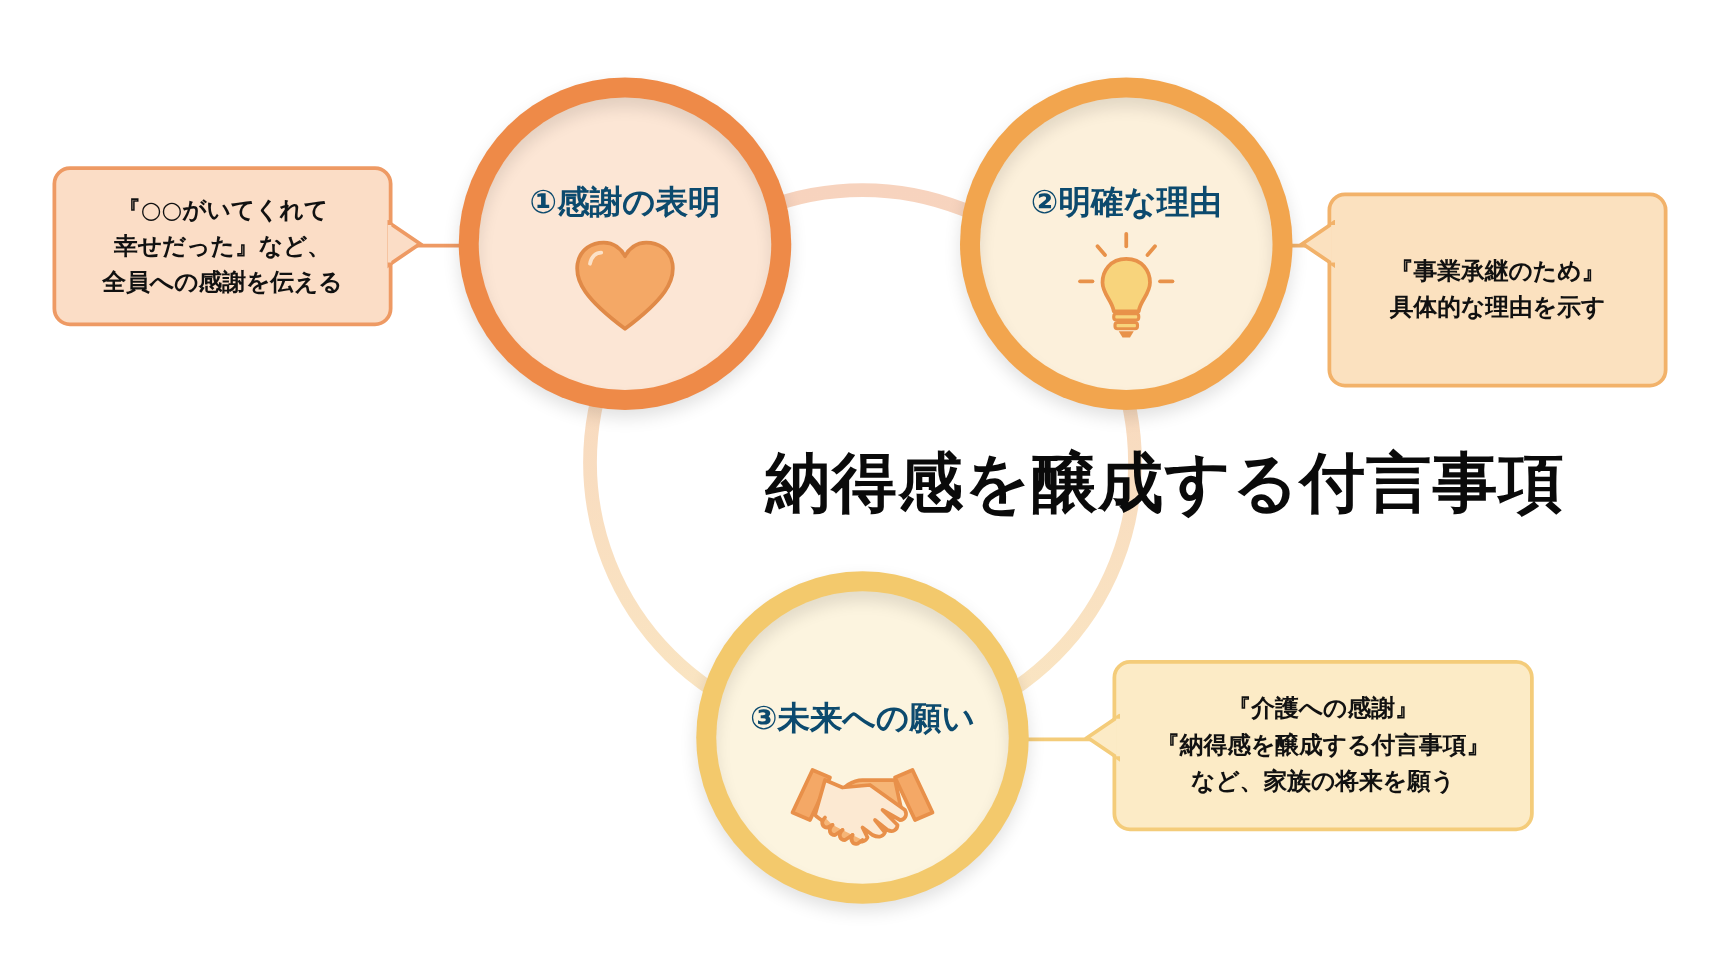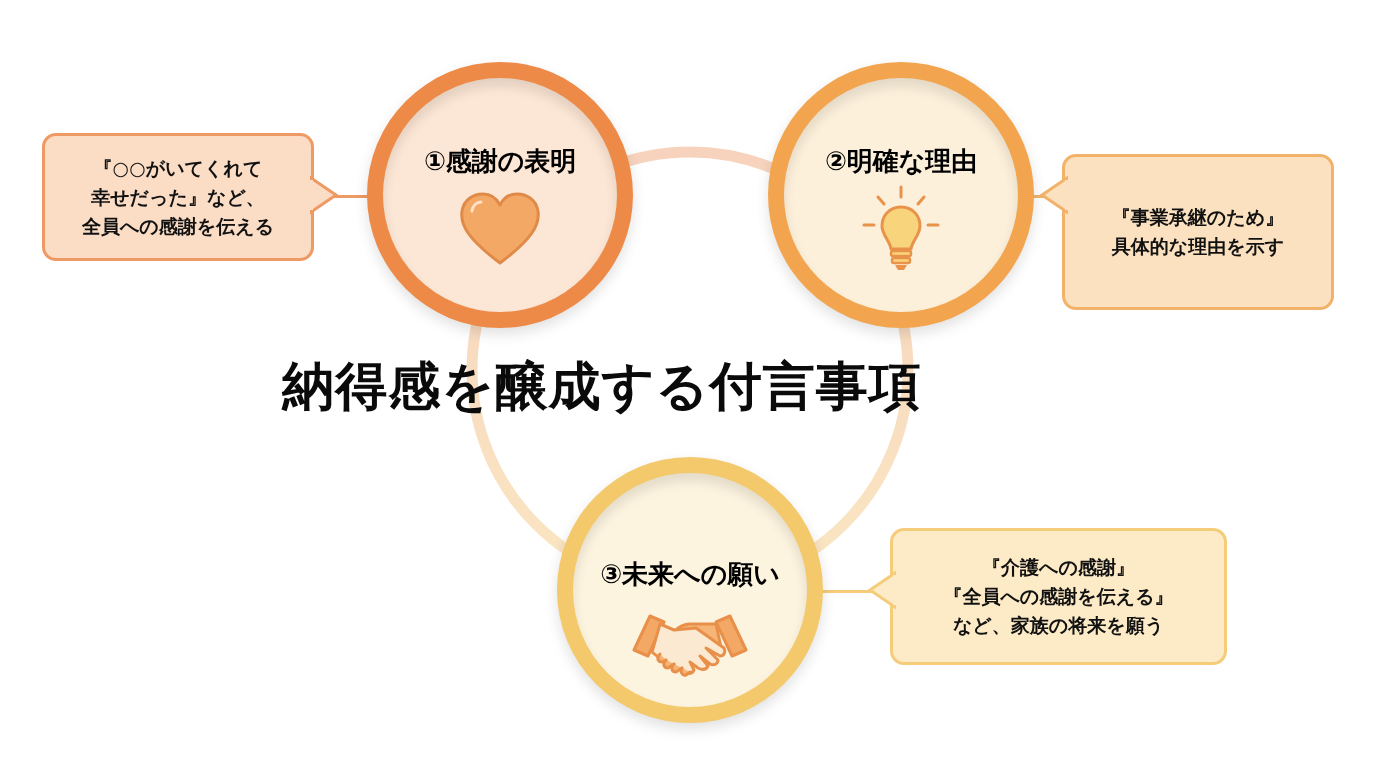--- a/index.html
+++ b/index.html
@@ -12,36 +12,36 @@
   .node {
     position:absolute; border-radius:50%;
     box-shadow: 0 6px 14px rgba(0,0,0,0.12);
   }
   .node-inner {
     position:absolute; border-radius:50%;
     box-shadow: inset 0 8px 12px rgba(0,0,0,0.10);
     display:flex; flex-direction:column; align-items:center;
   }
   .node-title {
-    font-weight:bold; font-size:26px; color:#000000; margin-top:66px; letter-spacing:0px;
+    font-weight:bold; font-size:26px; color:#0c4a6e; margin-top:66px; letter-spacing:0px;
     white-space:nowrap;
   }
   .node-icon { margin-top:12px; }
   .callout {
     position:absolute; border-radius:14px; border:3px solid;
     display:flex; align-items:center; justify-content:center; text-align:center;
     font-weight:bold; font-size:19px; line-height:29px; color:#111;
     box-sizing:border-box;
   }
   .callout .line { display:block; white-space:nowrap; }
   .tail { position:absolute; }
   .connector { position:absolute; height:3px; }
   .main-title {
-    position:absolute; left:0; width:1204px; top:352px; text-align:center;
-    font-weight:bold; font-size:52px; color:#0a0a0a; letter-spacing:1px;
+    position:absolute; left:0; width:1204px; top:352px; text-align:right;
+    font-weight:bold; font-size:52px; color:#0a0a0a; letter-spacing:1px;padding-left:48px;
   }
 </style>
 </head>
 <body>
 
 <svg class="ring-bg" width="1376" height="768">
   <defs>
     <linearGradient id="ringGrad" x1="0" y1="0" x2="0" y2="1">
       <stop offset="0" stop-color="#F7D3BE"></stop>
       <stop offset="1" stop-color="#FAE6C2"></stop>
@@ -73,21 +73,21 @@
   </div>
 </div>
 <svg class="tail" style="left:1038px; top:176px;" width="30" height="40">
   <polygon points="29,2 4,19 29,36" fill="#FBE1BF" stroke="#F2B26A" stroke-width="3"></polygon>
   <rect x="27" y="4" width="3" height="30" fill="#FBE1BF"></rect>
 </svg>
 
 <div class="callout" style="left:890px; top:528px; width:337px; height:137px; background:#FCEBC6; border-color:#F4CC7A;">
   <div>
     <span class="line">『介護への感謝』</span>
-    <span class="line">『全員への感謝を伝える』</span>
+    <span class="line">『納得感を醸成する付言事項』</span>
     <span class="line">など、家族の将来を願う</span>
   </div>
 </div>
 <svg class="tail" style="left:866px; top:571px;" width="30" height="40">
   <polygon points="29,2 4,19 29,36" fill="#FCEBC6" stroke="#F4CC7A" stroke-width="3"></polygon>
   <rect x="27" y="4" width="3" height="30" fill="#FCEBC6"></rect>
 </svg>
 
 <div class="node" style="left:367px; top:62px; width:266px; height:266px; background:#EE8A48;">
   <div class="node-inner" style="left:16px; top:16px; width:234px; height:234px; background:#FCE6D5;">

